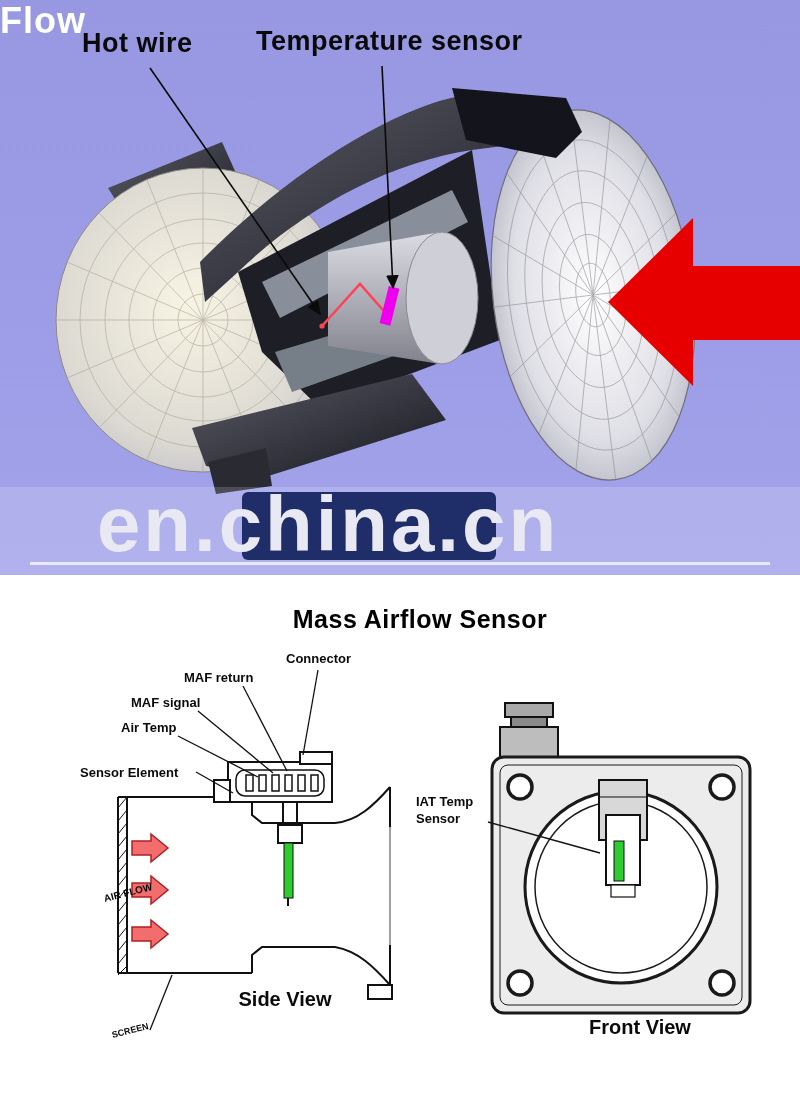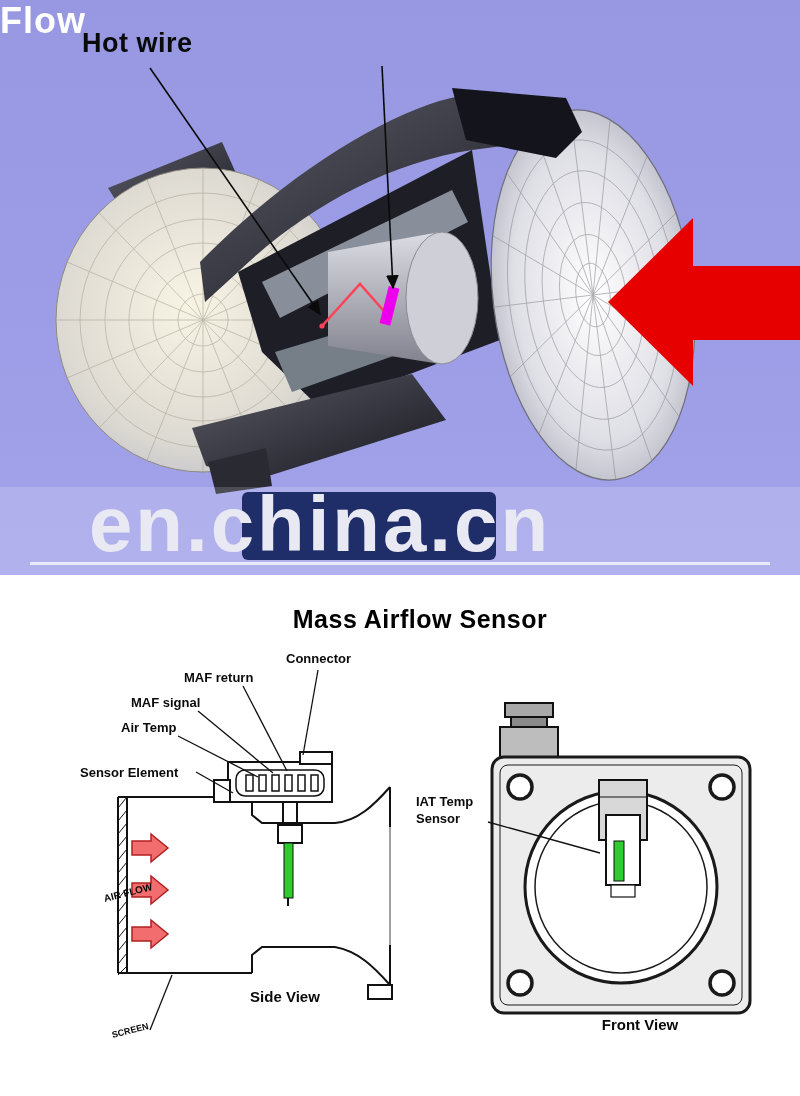--- a/index.html
+++ b/index.html
@@ -13,31 +13,31 @@
   .lbl-top{font-size:27px;letter-spacing:.5px;}
   .hot-wire-lbl{left:82px;top:28px;}
   .temp-lbl{left:256px;top:26px;}
   .flow-lbl{left:692px;top:282px;width:106px;text-align:left;font-size:36px;
         font-weight:bold;color:#ffffff;letter-spacing:1px;}
   
   .wm-band{position:absolute;left:0;top:487px;width:800px;height:88px;
         background:rgba(255,255,255,.17);}
   .wm-box{position:absolute;left:242px;top:492px;width:254px;height:68px;
         background:#1f2d68;border-radius:6px;}
-  .wm-text{position:absolute;left:0;top:484px;width:640px;text-align:center;
+  .wm-text{position:absolute;left:8px;top:484px;width:640px;text-align:center;
         font-size:78px;font-weight:bold;color:#e9e9f3;letter-spacing:3px;line-height:80px;}
   .wm-underline{position:absolute;left:30px;top:562px;width:740px;height:3px;
         background:#f0f0f8;opacity:.9;}
   
   .bottom-section{position:absolute;left:0;top:575px;width:800px;height:579px;background:#ffffff;}
   .page-title{position:absolute;left:40px;top:30px;width:760px;text-align:center;
         font-size:25px;font-weight:bold;color:#000;letter-spacing:.5px;}
   .bot-svg{position:absolute;left:0;top:0;}
   .lbl-sm{font-size:13px;}
-  .cap{font-size:15px;}
+  .cap{font-size:20px;}
   .conn-lbl{left:286px;top:76px;}
   .mafret-lbl{left:184px;top:95px;}
   .mafsig-lbl{left:131px;top:120px;}
   .airtemp-lbl{left:121px;top:145px;}
   .senel-lbl{left:80px;top:190px;}
   .airflow-lbl{left:104px;top:318px;font-size:10px;transform:rotate(-14deg);transform-origin:left center;}
   .screen-lbl{left:112px;top:455px;font-size:9px;transform:rotate(-14deg);transform-origin:left center;}
   .sideview-cap{left:220px;top:413px;width:130px;text-align:center;}
   .iat1-lbl{left:416px;top:219px;}
   .iat2-lbl{left:416px;top:236px;}
@@ -132,20 +132,21 @@
 
       <polygon points="452,88 566,98 582,132 556,158 466,140" fill="#14141c"></polygon>
 
       <polygon points="608,302 693,218 693,266 800,266 800,340 693,340 693,386" fill="#e60000"></polygon>
 
       <line x1="150" y1="68" x2="320" y2="314" stroke="#0a0a0a" stroke-width="1.6" marker-end="url(#arrowhead)"></line>
       <line x1="382" y1="66" x2="393" y2="288" stroke="#0a0a0a" stroke-width="1.6" marker-end="url(#arrowhead)"></line>
     </svg>
 
     <div class="lbl lbl-top hot-wire-lbl">Hot wire</div>
+    <div class="lbl lbl-top temp-lbl">Temperature sensor</div>
     <div class="flow-lbl">Flow</div>
 
     <div class="wm-band"></div>
     <div class="wm-box"></div>
     <div class="wm-text">en.china.cn</div>
     <div class="wm-underline"></div>
   </div>
 
   <div class="bottom-section">
 

